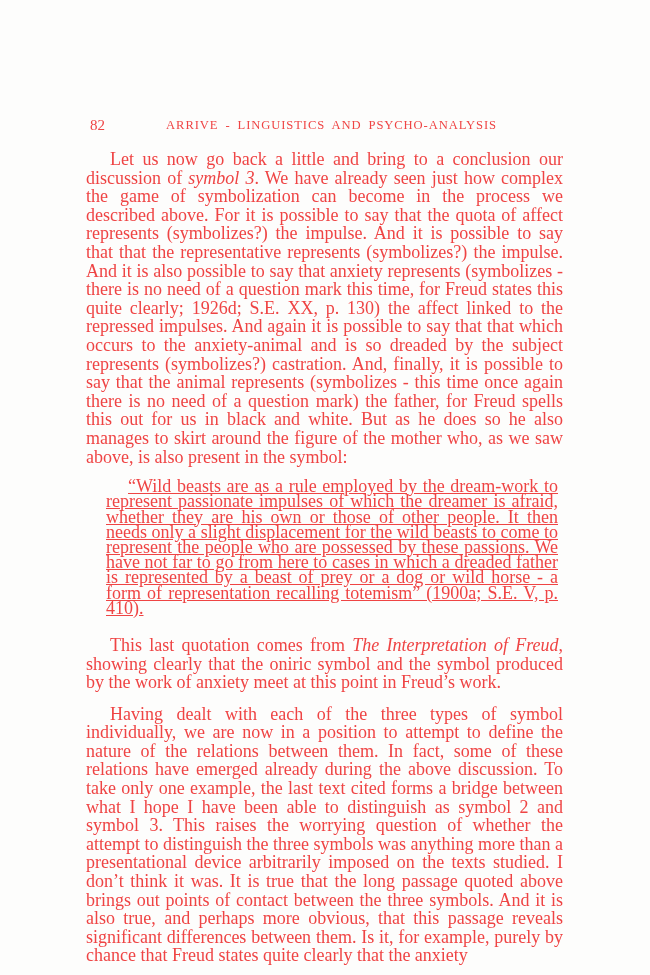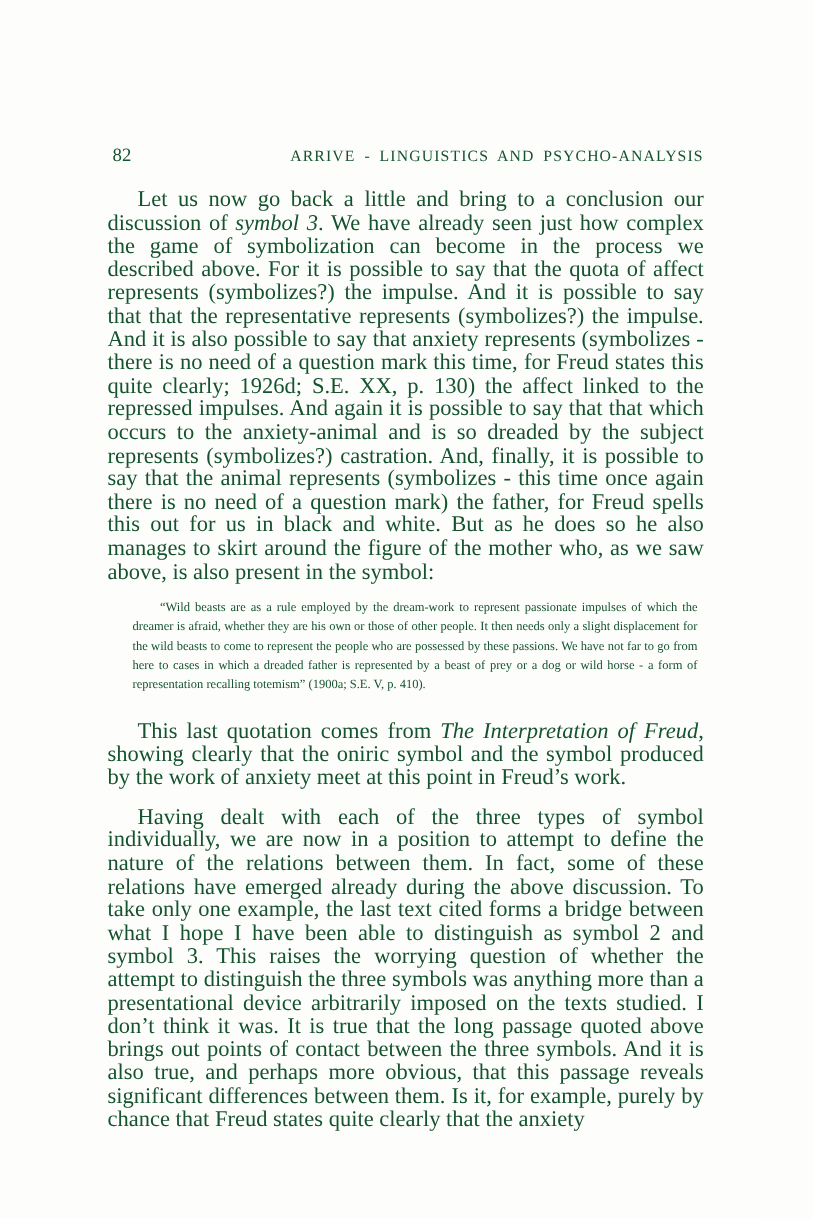--- a/index.html
+++ b/index.html
@@ -5,21 +5,21 @@
   html, body {
     margin: 0;
     padding: 0;
     background: #ffffff;
   }
   .page {
     position: relative;
     width: 650px;
     height: 975px;
     background: #fdfdfc;
-    color: #14532d;
+    color: #ef4444;
     font-family: "Liberation Serif", serif;
     overflow: hidden;
   }
   .text-block {
     position: absolute;
     left: 86px;
     top: 116px;
     width: 477px;
   }
   .running-header {
@@ -29,41 +29,42 @@
   }
   .page-number {
     position: absolute;
     left: 4px;
     top: 0;
     font-size: 15px;
     line-height: 18px;
   }
   .running-head {
     display: block;
-    text-align: right;
+    text-align: center;
     font-size: 12.6px;
     line-height: 18px;
     letter-spacing: 0.9px;
     word-spacing: 3px;
     padding-left: 14px;
     white-space: nowrap;
   }
   p.body {
     margin: 0 0 13px 0;
     font-size: 18px;
     line-height: 18.6px;
     text-align: justify;
     text-indent: 24px;
   }
   p.quote {
     margin: 1px 5px 20px 20px;
-    font-size: 10px;
+    font-size: 18px;
     line-height: 15.2px;
     text-align: justify;
     text-indent: 22px;
+    text-decoration: underline;
   }
   i { font-style: italic; }
 </style>
 </head>
 <body>
 
 <div class="page">
   <div class="text-block">
     <div class="running-header">
       <span class="page-number">82</span>

